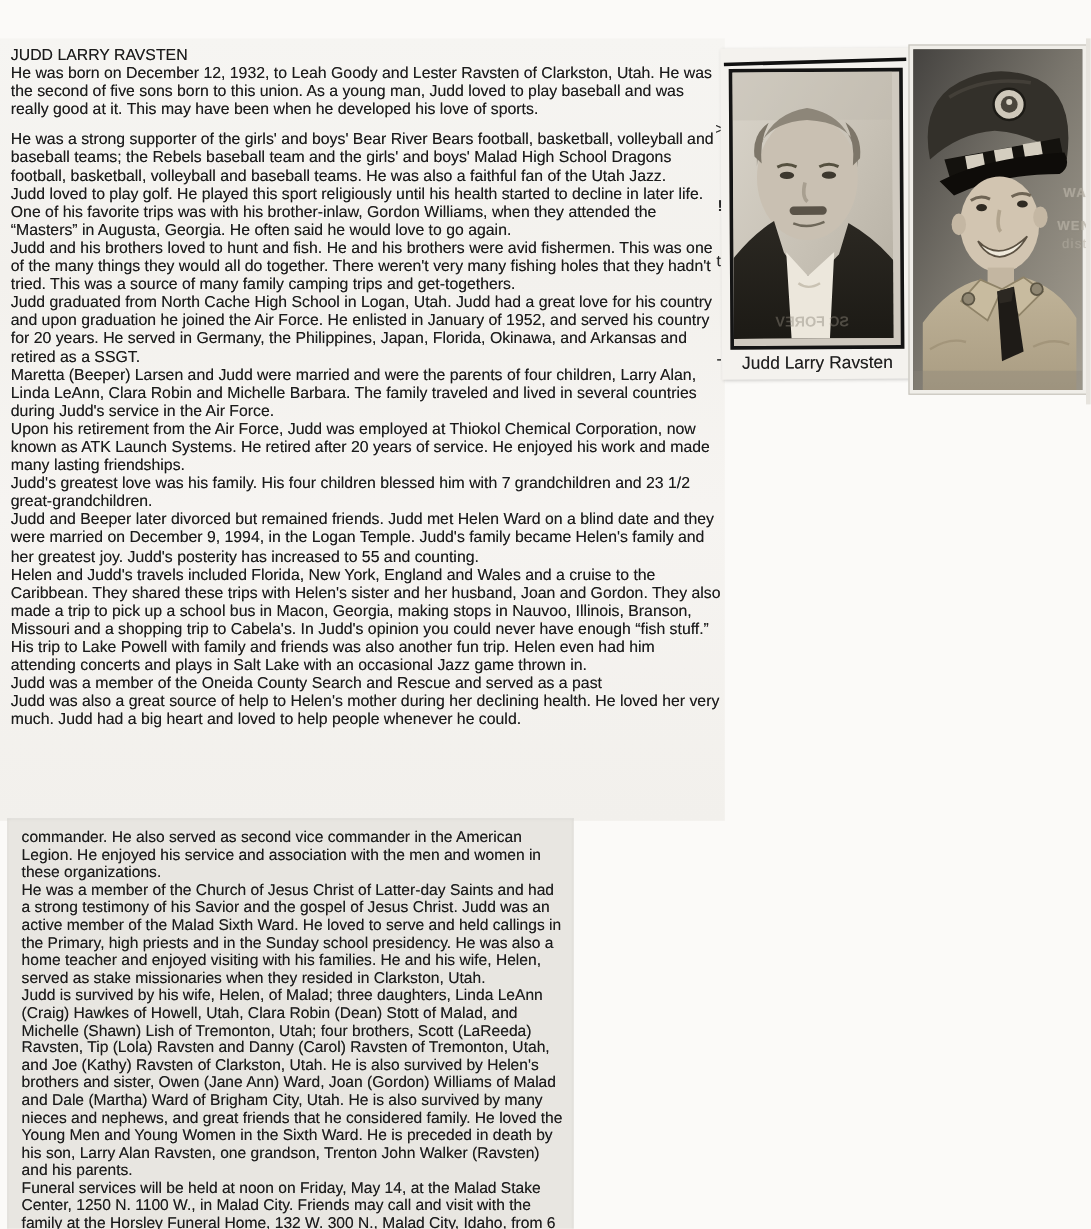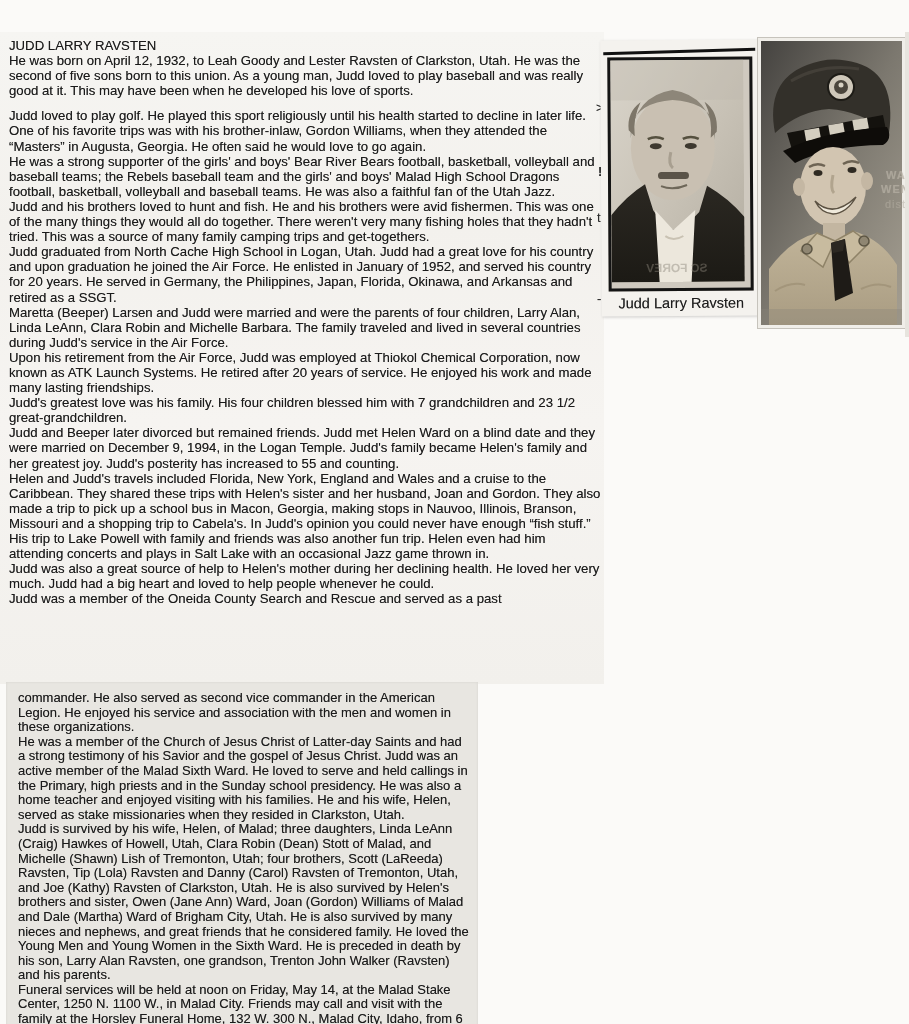--- a/index.html
+++ b/index.html
@@ -56,49 +56,49 @@
   
   .photo2{
     position:absolute;left:757px;top:5px;width:149px;height:292px;
     background:#f0eee9;border:1px solid #c6c3bc;
     padding:3px;box-sizing:border-box;
   }
   .photo2-inner{width:100%;height:100%;overflow:hidden;background:#5a5751;}
   
   .ghost{position:absolute;color:#b6b0a4;font-weight:700;letter-spacing:1px;
          font-size:11px;opacity:.75;text-shadow:0 0 1px rgba(170,164,152,.8);}
-  .gh0{left:886px;top:137px;}
+  .gh0{left:886px;top:123px;}
   .gh1{left:881px;top:151px;}
   .gh2{left:885px;top:166px;font-weight:400;opacity:.55;}
   .edge-strip{position:absolute;right:0;top:0;width:4px;height:305px;background:#e7e4de;}
 </style>
 </head>
 <body>
 
 <div class="page">
 
   <div class="scan-wash"></div>
 
   <div class="text-col block1">
     <p class="para title">JUDD LARRY RAVSTEN</p>
     <div>
-        <p class="para">He was born on April 12, 1932, to Leah Goody and Lester Ravsten of Clarkston, Utah. He was the second of five sons born to this union. As a young man, Judd loved to play baseball and was really good at it. This may have been when he developed his love of sports.</p>
+        <p class="para">He was born on December 12, 1932, to Leah Goody and Lester Ravsten of Clarkston, Utah. He was the second of five sons born to this union. As a young man, Judd loved to play baseball and was really good at it. This may have been when he developed his love of sports.</p>
         <div class="spacer"></div>
+        <p class="para">He was a strong supporter of the girls' and boys' Bear River Bears football, basketball, volleyball and baseball teams; the Rebels baseball team and the girls' and boys' Malad High School Dragons football, basketball, volleyball and baseball teams. He was also a faithful fan of the Utah Jazz.</p>
         <p class="para">Judd loved to play golf. He played this sport religiously until his health started to decline in later life. One of his favorite trips was with his brother-inlaw, Gordon Williams, when they attended the “Masters” in Augusta, Georgia. He often said he would love to go again.</p>
-        <p class="para">He was a strong supporter of the girls' and boys' Bear River Bears football, basketball, volleyball and baseball teams; the Rebels baseball team and the girls' and boys' Malad High School Dragons football, basketball, volleyball and baseball teams. He was also a faithful fan of the Utah Jazz.</p>
         <p class="para">Judd and his brothers loved to hunt and fish. He and his brothers were avid fishermen. This was one of the many things they would all do together. There weren't very many fishing holes that they hadn't tried. This was a source of many family camping trips and get-togethers.</p>
         <p class="para">Judd graduated from North Cache High School in Logan, Utah. Judd had a great love for his country and upon graduation he joined the Air Force. He enlisted in January of 1952, and served his country for 20 years. He served in Germany, the Philippines, Japan, Florida, Okinawa, and Arkansas and retired as a SSGT.</p>
         <p class="para">Maretta (Beeper) Larsen and Judd were married and were the parents of four children, Larry Alan, Linda LeAnn, Clara Robin and Michelle Barbara. The family traveled and lived in several countries during Judd's service in the Air Force.</p>
         <p class="para">Upon his retirement from the Air Force, Judd was employed at Thiokol Chemical Corporation, now known as ATK Launch Systems. He retired after 20 years of service. He enjoyed his work and made many lasting friendships.</p>
         <p class="para">Judd's greatest love was his family. His four children blessed him with 7 grandchildren and 23 1/2 great-grandchildren.</p>
         <p class="para">Judd and Beeper later divorced but remained friends. Judd met Helen Ward on a blind date and they were married on December 9, 1994, in the Logan Temple. Judd's family became Helen's family and her greatest joy. Judd's posterity has increased to 55 and counting.</p>
         <p class="para">Helen and Judd's travels included Florida, New York, England and Wales and a cruise to the Caribbean. They shared these trips with Helen's sister and her husband, Joan and Gordon. They also made a trip to pick up a school bus in Macon, Georgia, making stops in Nauvoo, Illinois, Branson, Missouri and a shopping trip to Cabela's. In Judd's opinion you could never have enough “fish stuff.”</p>
         <p class="para">His trip to Lake Powell with family and friends was also another fun trip. Helen even had him attending concerts and plays in Salt Lake with an occasional Jazz game thrown in.</p>
+        <p class="para">Judd was a member of the Oneida County Search and Rescue and served as a past</p>
         <p class="para">Judd was also a great source of help to Helen's mother during her declining health. He loved her very much. Judd had a big heart and loved to help people whenever he could.</p>
-        <p class="para">Judd was a member of the Oneida County Search and Rescue and served as a past</p>
       </div>
   </div>
 
   <div class="text-col block2">
     <div>
         <p class="para">commander. He also served as second vice commander in the American Legion. He enjoyed his service and association with the men and women in these organizations.</p>
         <p class="para">He was a member of the Church of Jesus Christ of Latter-day Saints and had a strong testimony of his Savior and the gospel of Jesus Christ. Judd was an active member of the Malad Sixth Ward. He loved to serve and held callings in the Primary, high priests and in the Sunday school presidency. He was also a home teacher and enjoyed visiting with his families. He and his wife, Helen, served as stake missionaries when they resided in Clarkston, Utah.</p>
         <p class="para">Judd is survived by his wife, Helen, of Malad; three daughters, Linda LeAnn (Craig) Hawkes of Howell, Utah, Clara Robin (Dean) Stott of Malad, and Michelle (Shawn) Lish of Tremonton, Utah; four brothers, Scott (LaReeda) Ravsten, Tip (Lola) Ravsten and Danny (Carol) Ravsten of Tremonton, Utah, and Joe (Kathy) Ravsten of Clarkston, Utah. He is also survived by Helen's brothers and sister, Owen (Jane Ann) Ward, Joan (Gordon) Williams of Malad and Dale (Martha) Ward of Brigham City, Utah. He is also survived by many nieces and nephews, and great friends that he considered family. He loved the Young Men and Young Women in the Sixth Ward. He is preceded in death by his son, Larry Alan Ravsten, one grandson, Trenton John Walker (Ravsten) and his parents.</p>
         <p class="para">Funeral services will be held at noon on Friday, May 14, at the Malad Stake Center, 1250 N. 1100 W., in Malad City. Friends may call and visit with the family at the Horsley Funeral Home, 132 W. 300 N., Malad City, Idaho, from 6 to 8 p.m. on Thursday, May 13, and at 10 to 11:30 a.m. Friday, May 14. Interment will be at the Malad City Cemetery, with military rites by the American Legion, Ernest W. Jones Post 65.</p>
         <p class="para">In lieu of flowers, please make donations to the Primary Children's Hospital or to ward and stake missionary funds.</p>

